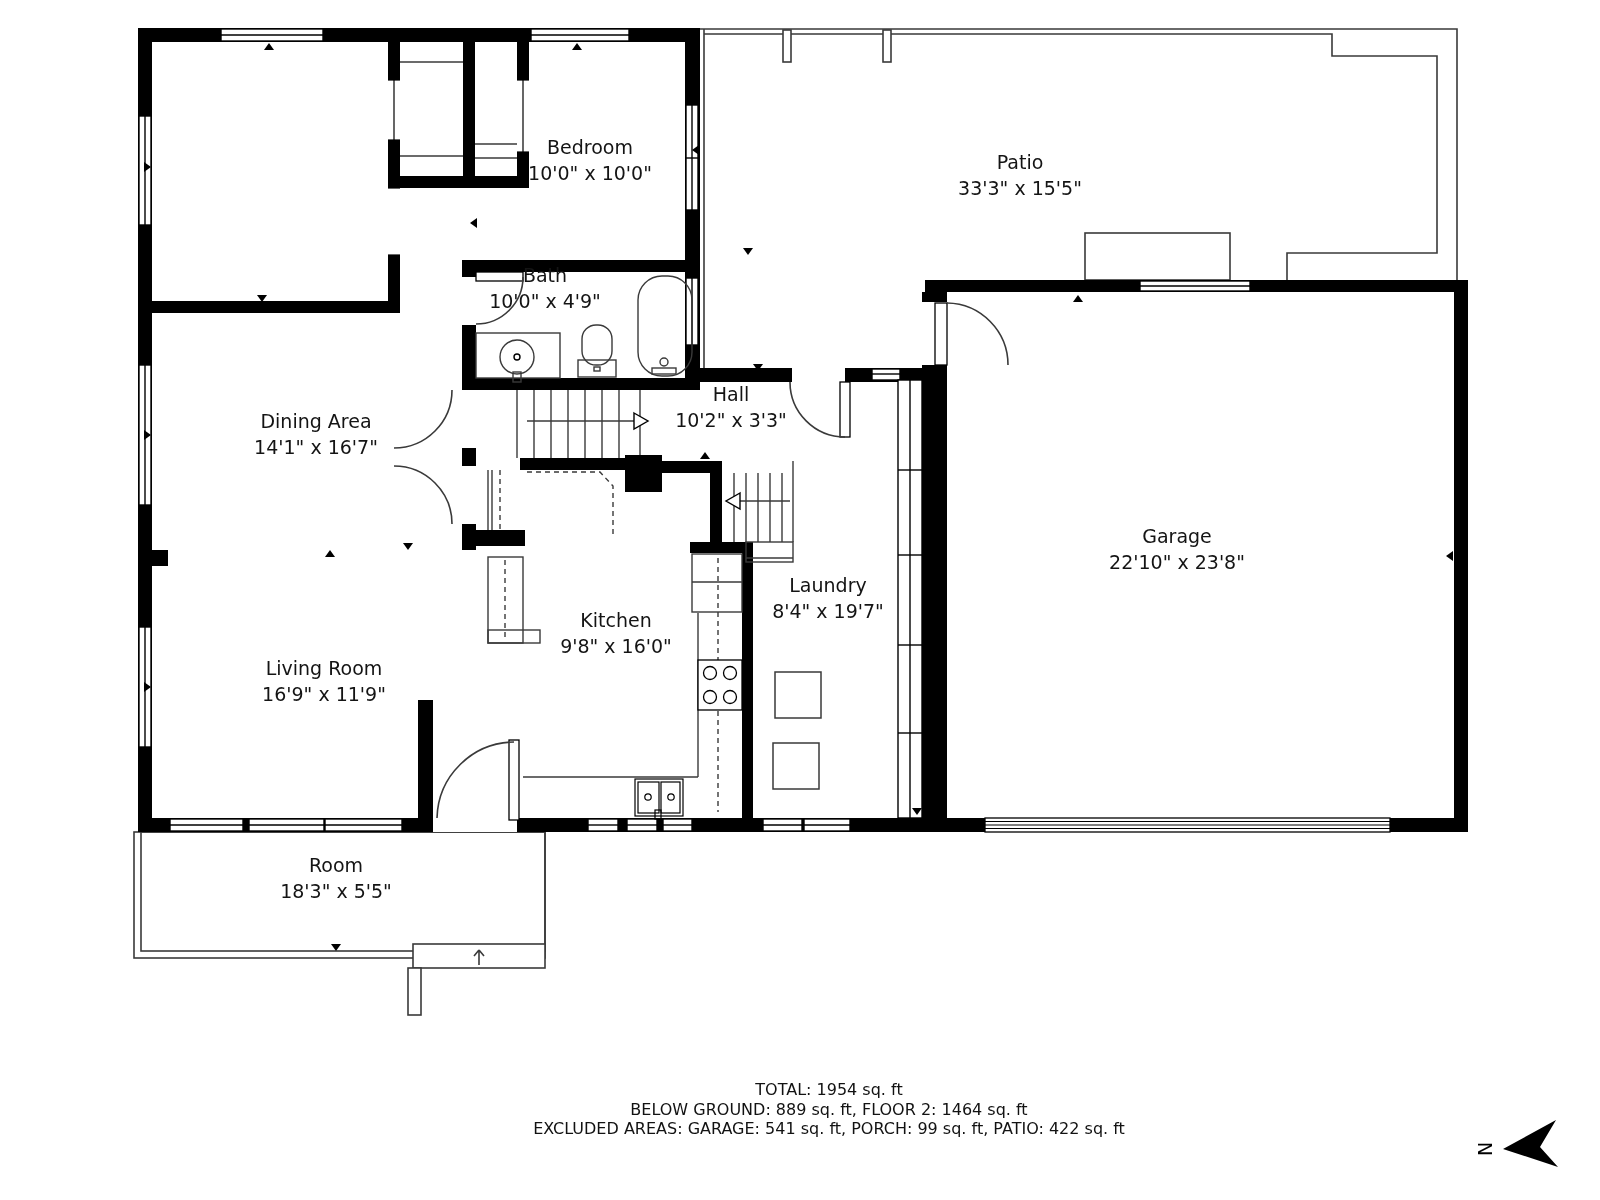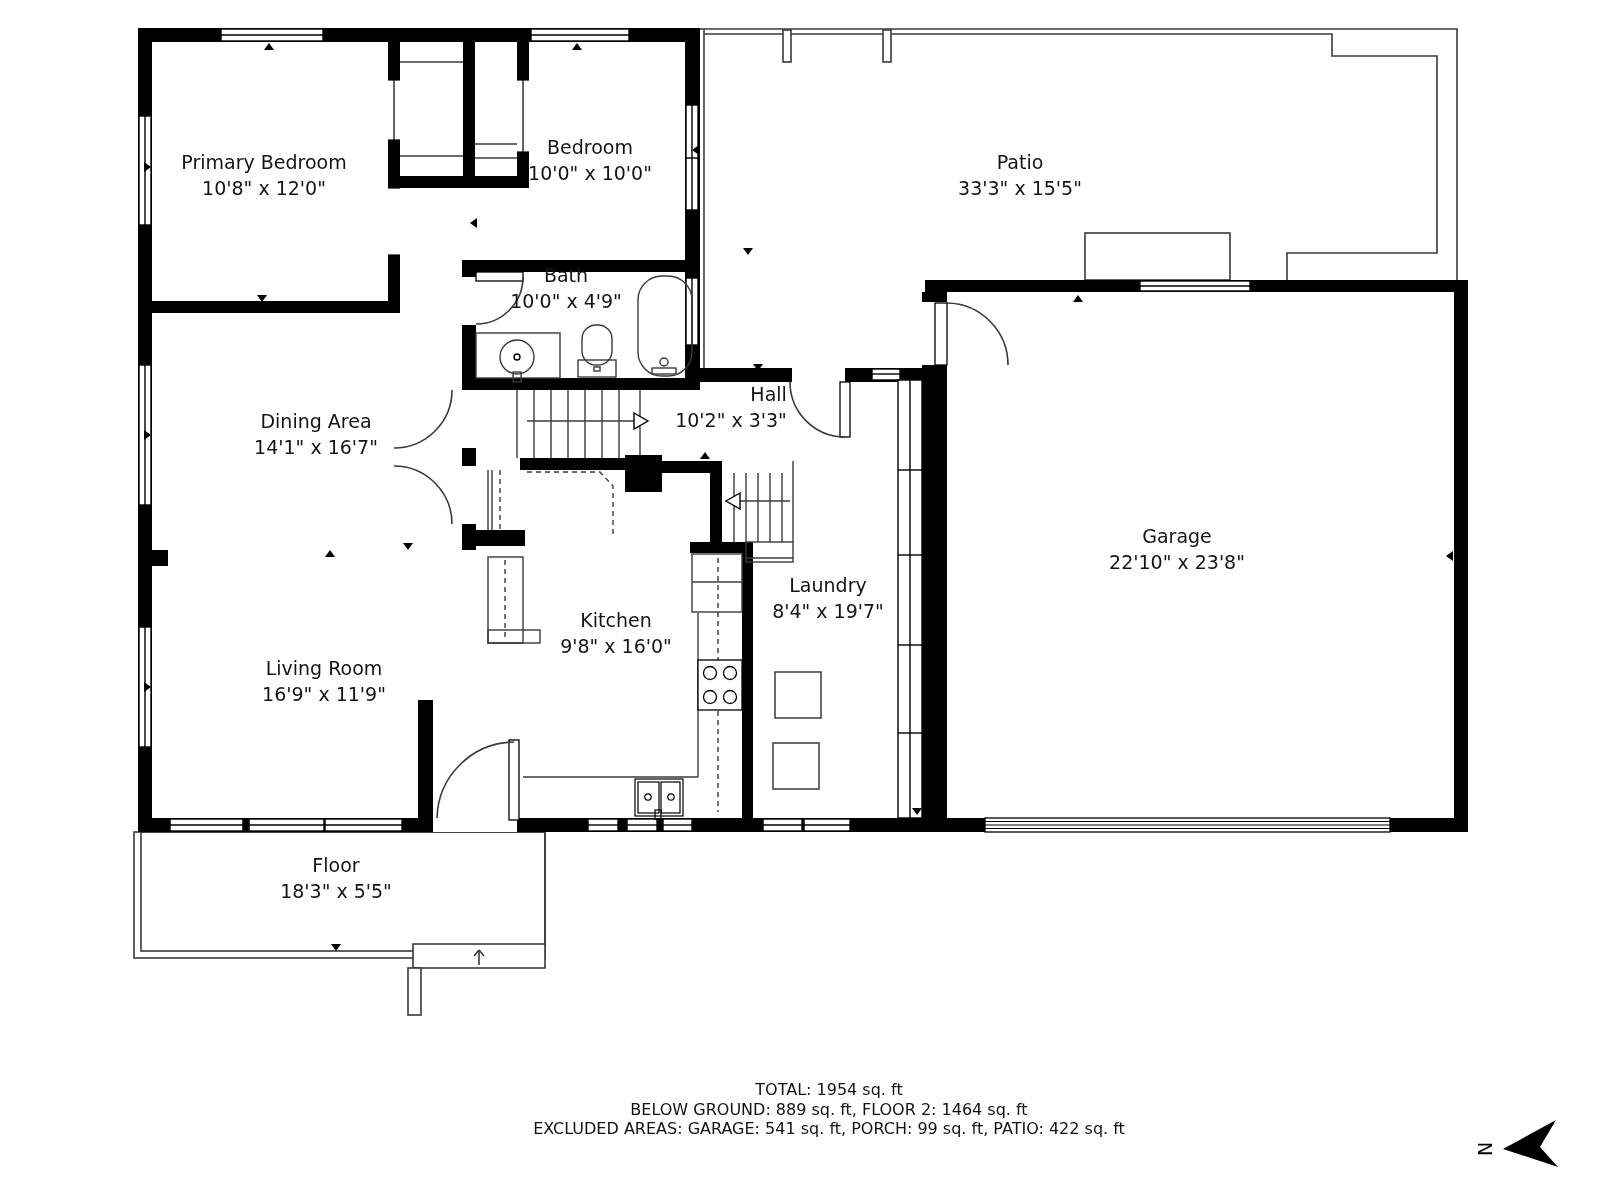--- a/index.html
+++ b/index.html
@@ -325,62 +325,58 @@
     <polygon points="477,218 477,228 470,223"></polygon>
     <polygon points="1453,551 1453,561 1446,556"></polygon>
   </g>
 
   <g>
     <polygon points="1503,1149 1556,1120 1540,1147 1558,1167" fill="#000000"></polygon>
     <text x="1492" y="1156" font-size="19" fill="#000" transform="rotate(-90 1492 1156)" font-family="DejaVu Sans, sans-serif">N</text>
   </g>
 </svg>
 
-  <div class="room-label" style="left:264px;top:176px;">
-    <span class="room-name">Primary Bedroom</span>
-    <span class="room-dims">10'8" x 12'0"</span>
-  </div>
   <div class="room-label" style="left:590px;top:161px;">
     <span class="room-name">Bedroom</span>
     <span class="room-dims">10'0" x 10'0"</span>
   </div>
-  <div class="room-label" style="left:566px;top:289px;">
+  <div class="room-label" style="left:545px;top:289px;">
     <span class="room-name">Bath</span>
     <span class="room-dims">10'0" x 4'9"</span>
   </div>
   <div class="room-label" style="left:1020px;top:176px;">
     <span class="room-name">Patio</span>
     <span class="room-dims">33'3" x 15'5"</span>
   </div>
   <div class="room-label" style="left:316px;top:414px;margin-top:21px;">
     <span class="room-name">Dining Area</span>
     <span class="room-dims">14'1" x 16'7"</span>
   </div>
-  <div class="room-label" style="left:731px;top:408px;text-align:right;">
+  <div class="room-label" style="left:731px;top:408px;">
     <span class="room-name">Hall</span>
     <span class="room-dims">10'2" x 3'3"</span>
   </div>
   <div class="room-label" style="left:1177px;top:550px;">
     <span class="room-name">Garage</span>
     <span class="room-dims">22'10" x 23'8"</span>
   </div>
   <div class="room-label" style="left:616px;top:634px;">
     <span class="room-name">Kitchen</span>
     <span class="room-dims">9'8" x 16'0"</span>
   </div>
   <div class="room-label" style="left:828px;top:599px;">
     <span class="room-name">Laundry</span>
     <span class="room-dims">8'4" x 19'7"</span>
   </div>
   <div class="room-label" style="left:324px;top:682px;">
     <span class="room-name">Living Room</span>
     <span class="room-dims">16'9" x 11'9"</span>
   </div>
   <div class="room-label" style="left:336px;top:879px;">
-    <span class="room-name">Floor</span>
+    <span class="room-name">Room</span>
     <span class="room-dims">18'3" x 5'5"</span>
   </div>
 
   <div class="footer">
     <span class="footer-line">TOTAL: 1954 sq. ft</span>
     <span class="footer-line">BELOW GROUND: 889 sq. ft, FLOOR 2: 1464 sq. ft</span>
     <span class="footer-line">EXCLUDED AREAS: GARAGE: 541 sq. ft, PORCH: 99 sq. ft, PATIO: 422 sq. ft</span>
   </div>
 
 </div>

